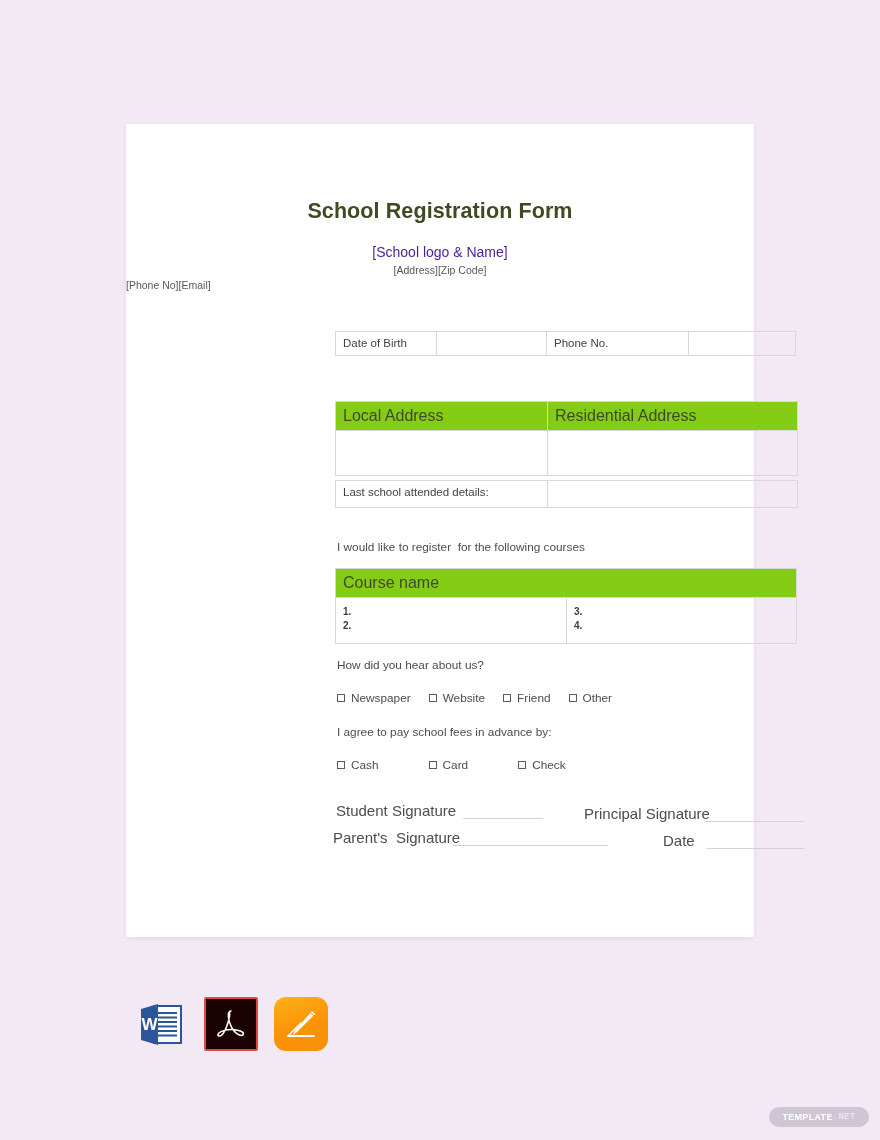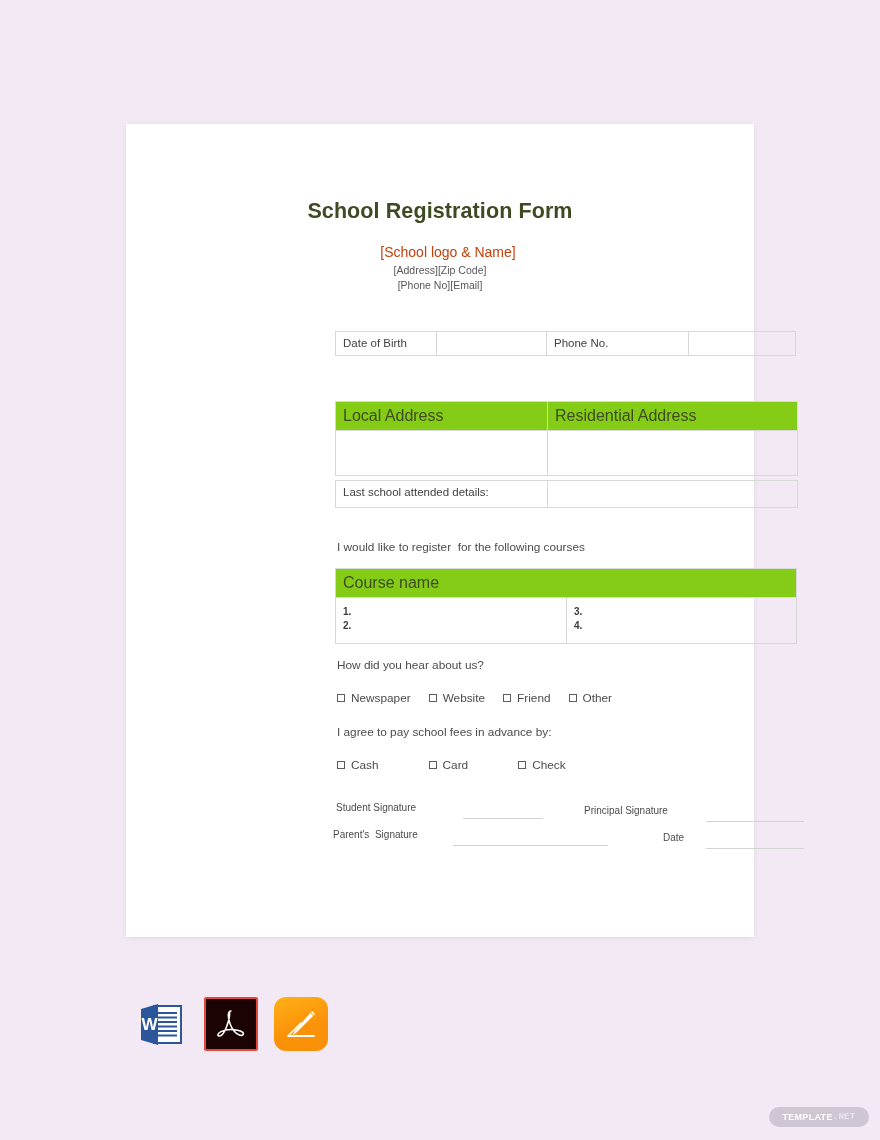--- a/index.html
+++ b/index.html
@@ -48,38 +48,37 @@
     color: #3d4a22;
     letter-spacing: 0.1px;
   }
   .subtitle-1 {
     position: absolute;
     left: 0;
     top: 120px;
     width: 628px;
     text-align: center;
     font-size: 14px;
-    color: #c2410c;
-    margin-left: 8px;
+    color: #4c1d95;
   }
   .subtitle-2 {
     position: absolute;
     left: 0;
     top: 140px;
     width: 628px;
     text-align: center;
     font-size: 10.5px;
     color: #58585a;
   }
   .subtitle-3 {
     position: absolute;
     left: 0;
     top: 155px;
     width: 628px;
-    text-align: center;
+    text-align: left;
     font-size: 10.5px;
     color: #58585a;
   }
 
   
   .tbl {
     position: absolute;
     border-collapse: collapse;
     table-layout: fixed;
     font-size: 11.5px;
@@ -166,21 +165,21 @@
     border: 1px solid #5a5c5e;
     margin-right: 6px;
     background: #fff;
   }
   #row-hear .chk-item { margin-right: 18px; }
   #row-pay  .chk-item { margin-right: 50px; }
 
   
   .sig-label {
     position: absolute;
-    font-size: 10px;
+    font-size: 15px;
     color: #4a4c4e;
     white-space: pre;
   }
   .sig-line {
     position: absolute;
     height: 1px;
     background: #d3d3d3;
   }
   #sig-student-label  { left: 210px; top: 678px; }
   #sig-student-line   { left: 337px; top: 694px; width: 80px; }

